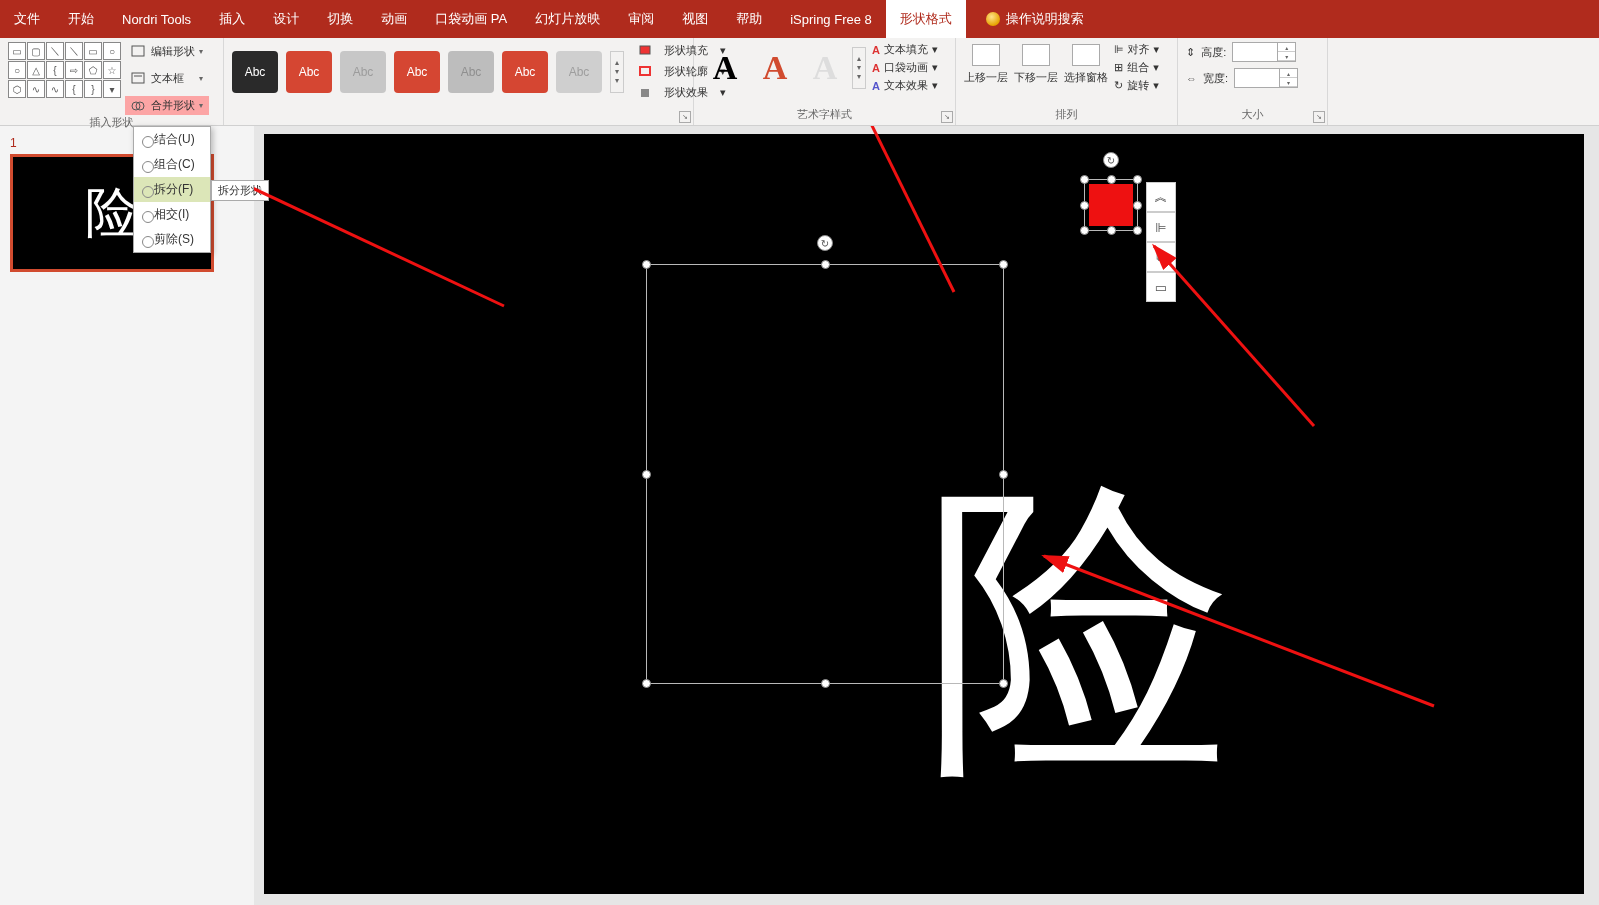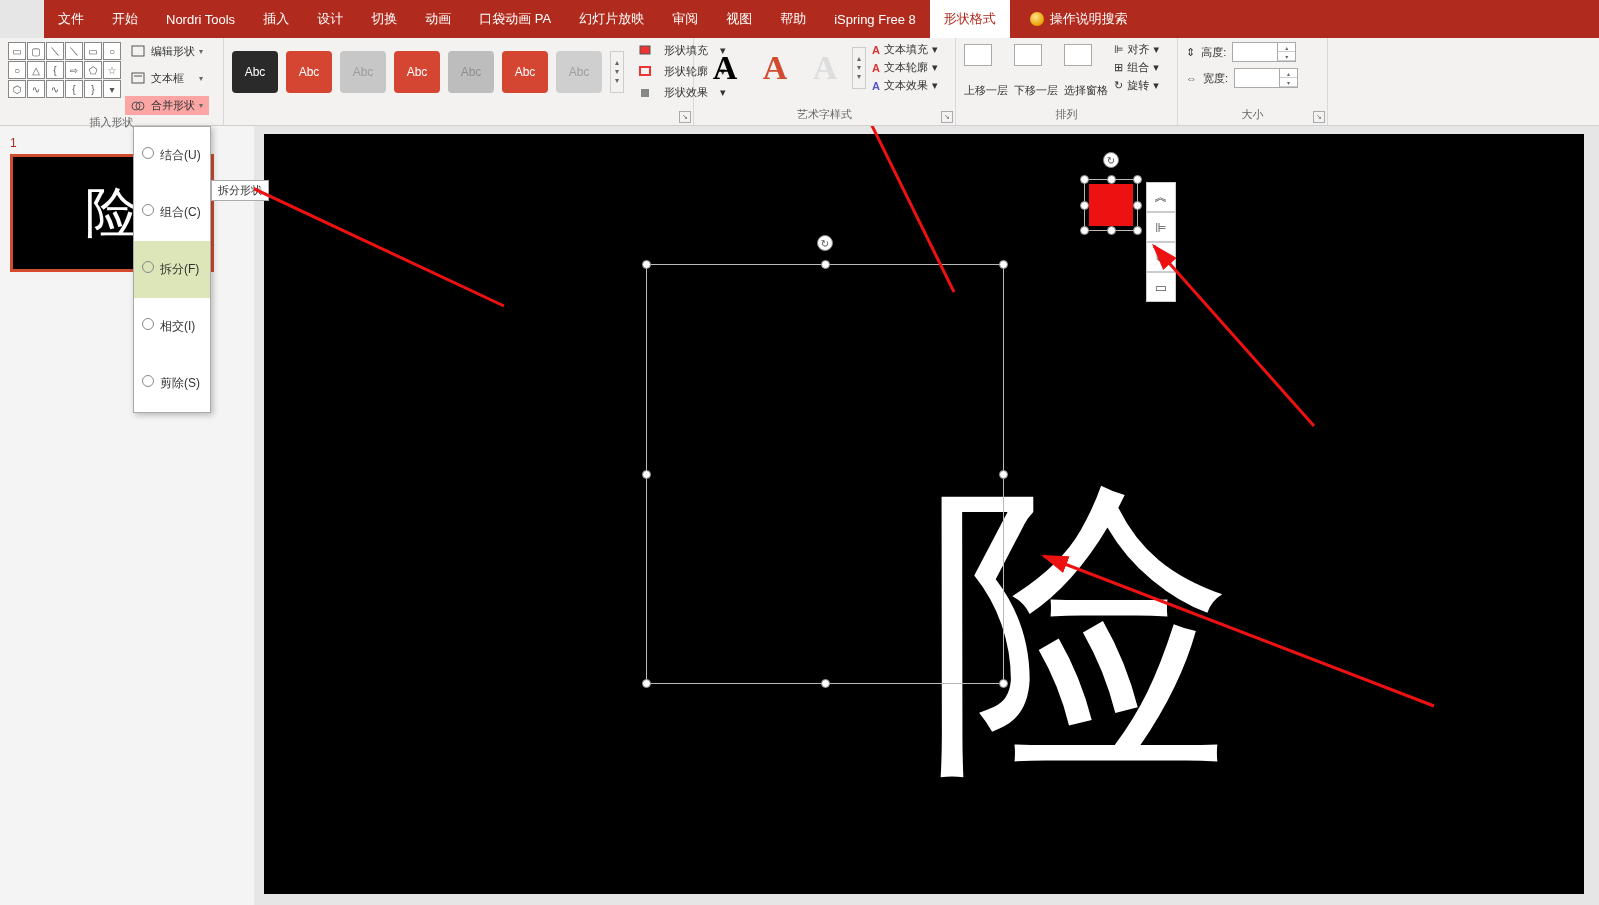--- a/index.html
+++ b/index.html
@@ -1,17 +1,17 @@
 <!DOCTYPE html>
 <html><head>
 <meta charset="utf-8">
 <style>
 *{margin:0;padding:0;box-sizing:border-box;font-family:"Microsoft YaHei",sans-serif;}
 body{width:1599px;height:905px;background:#e6e6e6;overflow:hidden;position:relative;}
-.tab-bar{height:38px;background:#b02b1d;display:flex;align-items:flex-end;font-size:13px;color:#fff;margin-left:44px;}
+.tab-bar{height:38px;background:#b02b1d;display:flex;align-items:flex-end;font-size:13px;color:#fff;}
 .tab{padding:0 14px;height:38px;display:flex;align-items:center;cursor:default;white-space:nowrap;}
 .tab.active{background:#fff;color:#b02b1d;}
 .tab.search{margin-left:6px;display:flex;align-items:center;gap:6px;}
 .bulb{width:14px;height:14px;border-radius:50%;background:radial-gradient(circle at 40% 35%,#ffe28a,#e6a200 70%);display:inline-block;}
 .ribbon{height:88px;background:#f3f2f1;border-bottom:1px solid #d0d0d0;display:flex;align-items:stretch;}
 .group{border-right:1px solid #d8d8d8;display:flex;flex-direction:column;justify-content:space-between;padding:4px 8px 2px;position:relative;}
 .group-label{font-size:11px;color:#666;text-align:center;padding-bottom:1px;}
 .group-content{display:flex;gap:4px;align-items:flex-start;}
 .mini-grid{display:grid;grid-template-columns:repeat(6,18px);grid-template-rows:repeat(3,18px);gap:1px;}
 .mini-grid span{border:1px solid #888;background:#fff;display:flex;align-items:center;justify-content:center;}
@@ -26,21 +26,21 @@
 .sw-redb{background:#d54632;}
 .sw-gray2{background:#bdbdbd;color:#8f8f8f;}
 .sw-red2{background:#d54632;}
 .sw-gray3{background:#cfcfcf;color:#9e9e9e;}
 .ss-more{display:flex;flex-direction:column;gap:0;border:1px solid #ccc;width:14px;height:42px;justify-content:center;align-items:center;font-size:8px;color:#666;}
 .fill-stack{display:flex;flex-direction:column;gap:4px;font-size:11px;color:#333;}
 .fill-item{display:flex;align-items:center;gap:12px;white-space:nowrap;padding:1px 4px;}
 .paint-ic{width:14px;height:14px;display:inline-block;}
 .wa-row{display:flex;gap:4px;align-items:center;}
 .wa-A{width:46px;height:50px;display:flex;align-items:center;justify-content:center;font-size:34px;font-family:serif;font-weight:bold;border:1px solid transparent;}
-.arr-btn{padding:2px 0;text-align:center;font-size:11px;color:#333;display:flex;flex-direction:column;align-items:flex-start;gap:17px;}
+.arr-btn{padding:2px 0;text-align:center;font-size:11px;color:#333;display:flex;flex-direction:column;align-items:center;gap:4px;}
 .arr-ic{width:28px;height:22px;background:#fff;border:1px solid #aaa;position:relative;}
 .sz-stack{display:flex;flex-direction:column;gap:6px;font-size:11px;color:#333;}
 .sz-row{display:flex;align-items:center;gap:6px;white-space:nowrap;}
 .spin{width:64px;height:20px;border:1px solid #aaa;background:#fff;display:flex;}
 .spin input{border:none;width:44px;font-size:11px;padding:0 2px;outline:none;}
 .spin .sp-btns{width:18px;display:flex;flex-direction:column;border-left:1px solid #aaa;}
 .spin .sp-btns span{flex:1;display:flex;align-items:center;justify-content:center;font-size:6px;color:#666;border-bottom:1px solid #ccc;}
 .dlg-launch{position:absolute;right:2px;bottom:2px;width:12px;height:12px;border:1px solid #aaa;font-size:7px;display:flex;align-items:center;justify-content:center;color:#666;}
 .workspace{display:flex;height:779px;background:#e6e6e6;}
 .thumb-col{width:254px;background:#f4f4f4;padding:10px;}
@@ -50,21 +50,21 @@
 .slide{position:absolute;left:10px;top:8px;width:1320px;height:760px;background:#000;}
 .char{position:absolute;color:#fff;font-family:"SimSun",serif;font-size:310px;left:660px;top:290px;user-select:none;}
 .sel{position:absolute;border:1px solid #b9b9b9;}
 .handle{position:absolute;width:9px;height:9px;background:#fff;border:1px solid #888;border-radius:50%;}
 .rot{position:absolute;width:16px;height:16px;border:1px solid #888;border-radius:50%;background:#fff;display:flex;align-items:center;justify-content:center;}
 .rot::after{content:"↻";font-size:10px;color:#555;}
 .red-sq{position:absolute;width:44px;height:42px;background:#e11;top:50px;left:825px;}
 .side-tools{position:absolute;top:48px;left:882px;display:flex;flex-direction:column;gap:0;}
 .side-tools span{width:30px;height:30px;background:#fff;border:1px solid #ccc;display:flex;align-items:center;justify-content:center;font-size:13px;color:#555;}
 .dropdown{position:absolute;left:133px;top:126px;background:#fff;border:1px solid #aaa;box-shadow:2px 2px 6px rgba(0,0,0,.25);font-size:12px;color:#333;z-index:50;width:78px;}
-.dropdown .dd-item{display:flex;align-items:flex-start;gap:6px;padding:20px 8px;cursor:default;}
+.dropdown .dd-item{display:flex;align-items:flex-end;padding:4px 8px;cursor:default;}
 .dropdown .dd-item.sel-i{background:#dce6b8;}
 .dd-ic{width:12px;height:12px;border:1px solid #888;border-radius:50%;display:inline-block;}
 .tooltip{position:absolute;left:211px;top:180px;background:#fff;border:1px solid #aaa;padding:2px 6px;font-size:11px;color:#333;z-index:51;}
 .arrow{position:absolute;pointer-events:none;}
 .watermark{position:absolute;right:24px;bottom:18px;color:rgba(255,255,255,.6);font-size:40px;letter-spacing:2px;}
 .zhihu{font-family:"KaiTi",serif;font-weight:bold;}
 svg.shape-ic{width:16px;height:14px;}
 .mg-ic{font-size:10px;color:#555;}
 .triple-vert{display:flex;flex-direction:column;font-size:11px;gap:3px;color:#333;}
 .triple-vert .tv{display:flex;align-items:center;gap:4px;white-space:nowrap;}
@@ -202,21 +202,21 @@
           </div>
       </div>
       <div class="triple-vert">
         <div class="tv">
             <span style="color:#d33;font-weight:bold">A</span>
             <span>文本填充</span>
             <span class="chev">▾</span>
           </div>
         <div class="tv">
             <span style="color:#d33;font-weight:bold">A</span>
-            <span>文本轮廓</span>
+            <span>口袋动画</span>
             <span class="chev">▾</span>
           </div>
         <div class="tv">
             <span style="color:#55c;font-weight:bold">A</span>
             <span>文本效果</span>
             <span class="chev">▾</span>
           </div>
       </div>
     </div>
     <div class="group-label">艺术字样式</div>

